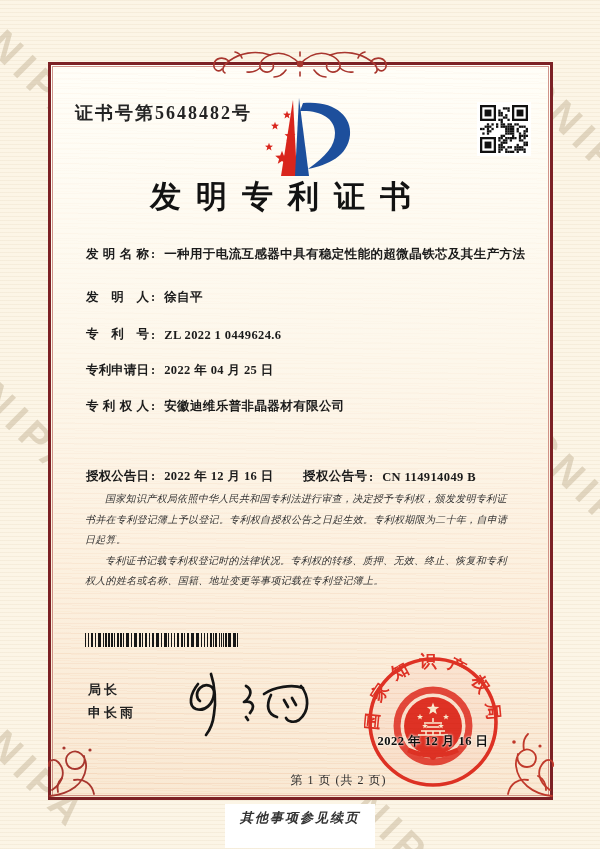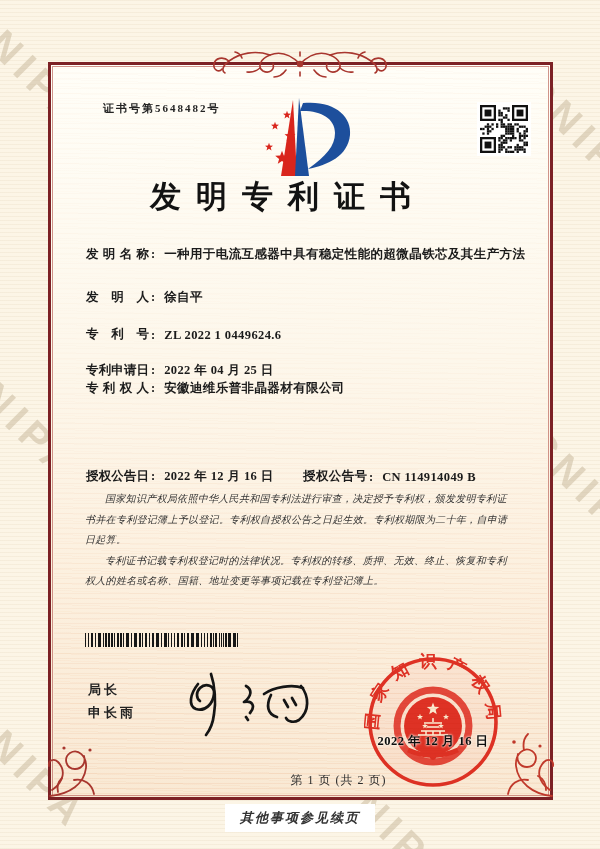--- a/index.html
+++ b/index.html
@@ -17,21 +17,21 @@
   .frame{position:absolute;left:48px;top:62px;width:505px;height:738px;
          border:3px solid #7c2125;box-sizing:border-box;background:linear-gradient(180deg,#fffef8 0%,#fdf7eb 40%,#fcf0df 70%,#f9e9d4 100%);}
   .frame-inner-line{position:absolute;inset:1px;border:1px solid rgba(196,121,110,.8);pointer-events:none;}
   .guilloche{position:absolute;inset:3px;pointer-events:none;
       background:
         repeating-linear-gradient(0deg,rgba(233,160,115,.16) 0 1px,transparent 1px 5px),
         repeating-linear-gradient(2deg,rgba(240,175,130,.10) 0 1px,transparent 1px 7px);
       -webkit-mask-image:linear-gradient(180deg,rgba(0,0,0,.30) 0%,rgba(0,0,0,.18) 35%,rgba(0,0,0,.55) 68%,#000 100%);
       mask-image:linear-gradient(180deg,rgba(0,0,0,.30) 0%,rgba(0,0,0,.18) 35%,rgba(0,0,0,.55) 68%,#000 100%);}
   
-  .cert-no{left:75px;top:101px;font-size:11px;font-weight:600;letter-spacing:2px;color:#242424;margin-left:28px;}
+  .cert-no{left:75px;top:101px;font-size:18px;font-weight:600;letter-spacing:2px;color:#242424;}
   .qr-box{left:477px;top:102px;width:54px;height:54px;background:#fff;display:flex;align-items:center;justify-content:center;}
   .title{left:48px;top:176px;width:465px;text-align:center;font-size:31px;font-weight:700;
          letter-spacing:15px;text-indent:15px;color:#121212;}
   
   .row{position:absolute;left:86px;width:450px;font-size:12.5px;font-weight:700;color:#1b1b1b;white-space:nowrap;}
   .lbl{display:inline-block;width:63px;text-align:justify;text-align-last:justify;vertical-align:bottom;}
   .colon{display:inline-block;margin:0 9px 0 2px;font-weight:700;}
   .val{letter-spacing:.4px;text-align:right;}
   .grant-pair{position:absolute;left:217px;top:0;}
   .grant-pair .lbl{width:64px;}
@@ -43,21 +43,21 @@
   .barcode{left:85px;top:633px;width:158px;height:14px;}
   
   .off{left:88px;font-size:13px;font-weight:700;letter-spacing:3px;color:#222;}
   .sig{left:176px;top:656px;}
   
   .seal{left:364px;top:652px;width:138px;height:140px;opacity:.93;mix-blend-mode:multiply;}
   .seal-date{left:366px;top:733px;width:134px;text-align:center;font-size:12.5px;font-weight:700;
              color:#0d0d0d;letter-spacing:.5px;text-shadow:0 0 2px #fffdf4,0 0 3px #fffdf4;}
   
   .page-no{left:48px;top:772px;width:505px;text-align:center;font-size:12px;letter-spacing:1px;color:#2c2c2c;padding-left:38px;}
-  .footer-note{left:225px;top:804px;width:150px;height:28px;line-height:28px;background:#ffffff;
+  .footer-note{left:225px;top:804px;width:150px;height:44px;line-height:28px;background:#ffffff;
                text-align:center;font-size:13px;font-style:italic;font-weight:600;letter-spacing:2px;color:#333;}
   svg{display:block;}
 </style>
 </head>
 <body>
 
 <div id="page">
 
   <span class="wm" style="left:-14px;top:-4px;">CNIPA</span>
   <span class="wm wm-in" style="left:158px;top:96px;">CNIPA</span>
@@ -269,21 +269,21 @@
   </div>
   <div class="row" style="top:289px;">
     <span class="lbl">发明人</span><span class="colon">:</span><span class="val">徐自平</span>
   </div>
   <div class="row" style="top:326px;">
     <span class="lbl">专利号</span><span class="colon">:</span><span class="val">ZL 2022 1 0449624.6</span>
   </div>
   <div class="row" style="top:362px;">
     <span class="lbl">专利申请日</span><span class="colon">:</span><span class="val">2022 年 04 月 25 日</span>
   </div>
-  <div class="row" style="top:380px;">
+  <div class="row" style="top:398px;">
     <span class="lbl">专利权人</span><span class="colon">:</span><span class="val">安徽迪维乐普非晶器材有限公司</span>
   </div>
   <div class="row" style="top:468px;">
     <span class="lbl">授权公告日</span><span class="colon">:</span><span class="val">2022 年 12 月 16 日</span>
     <span class="grant-pair">
       <span class="lbl">授权公告号</span><span class="colon">:</span><span class="val">CN 114914049 B</span>
     </span>
   </div>
 
   <div class="abs law">

